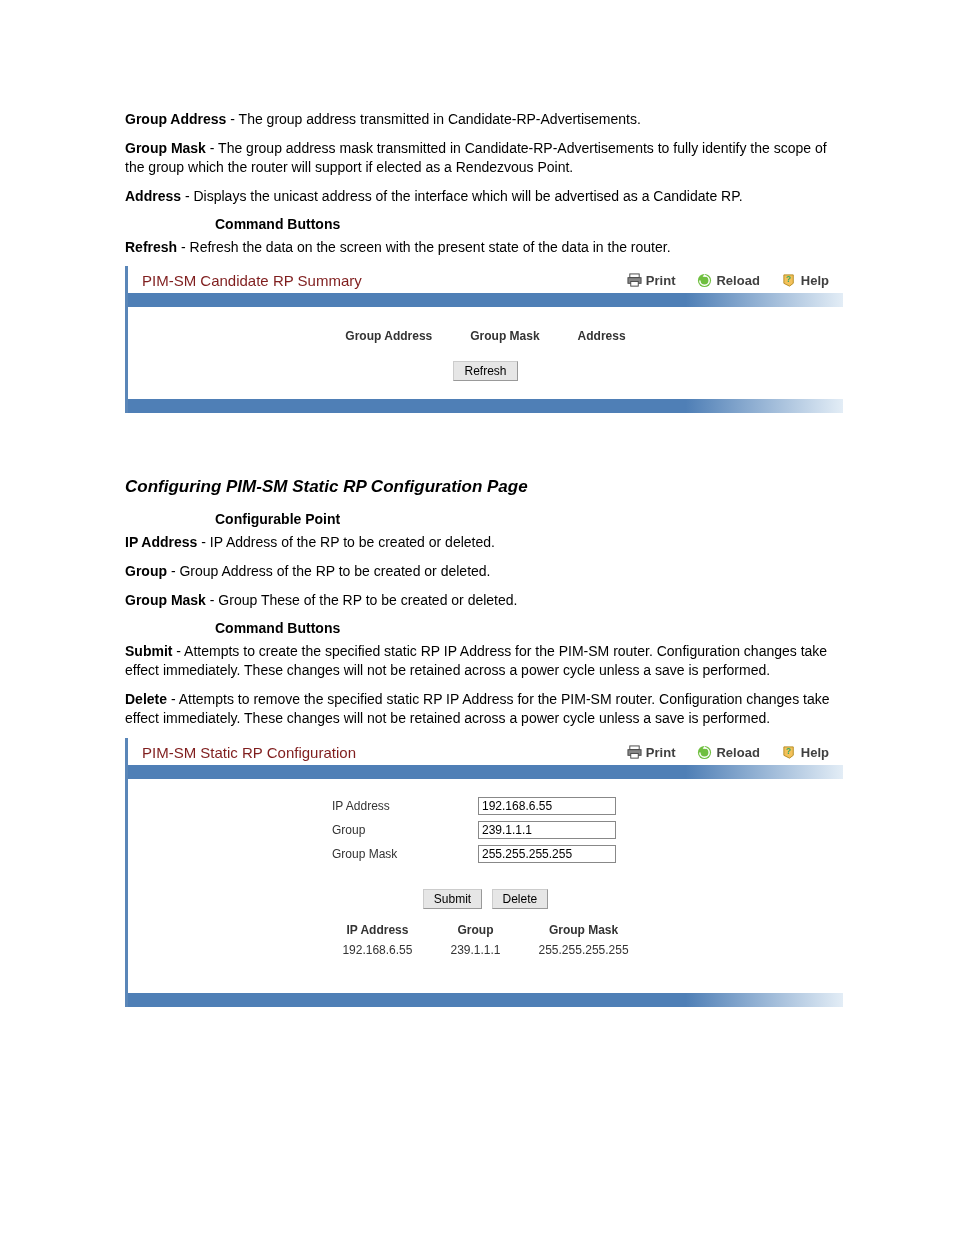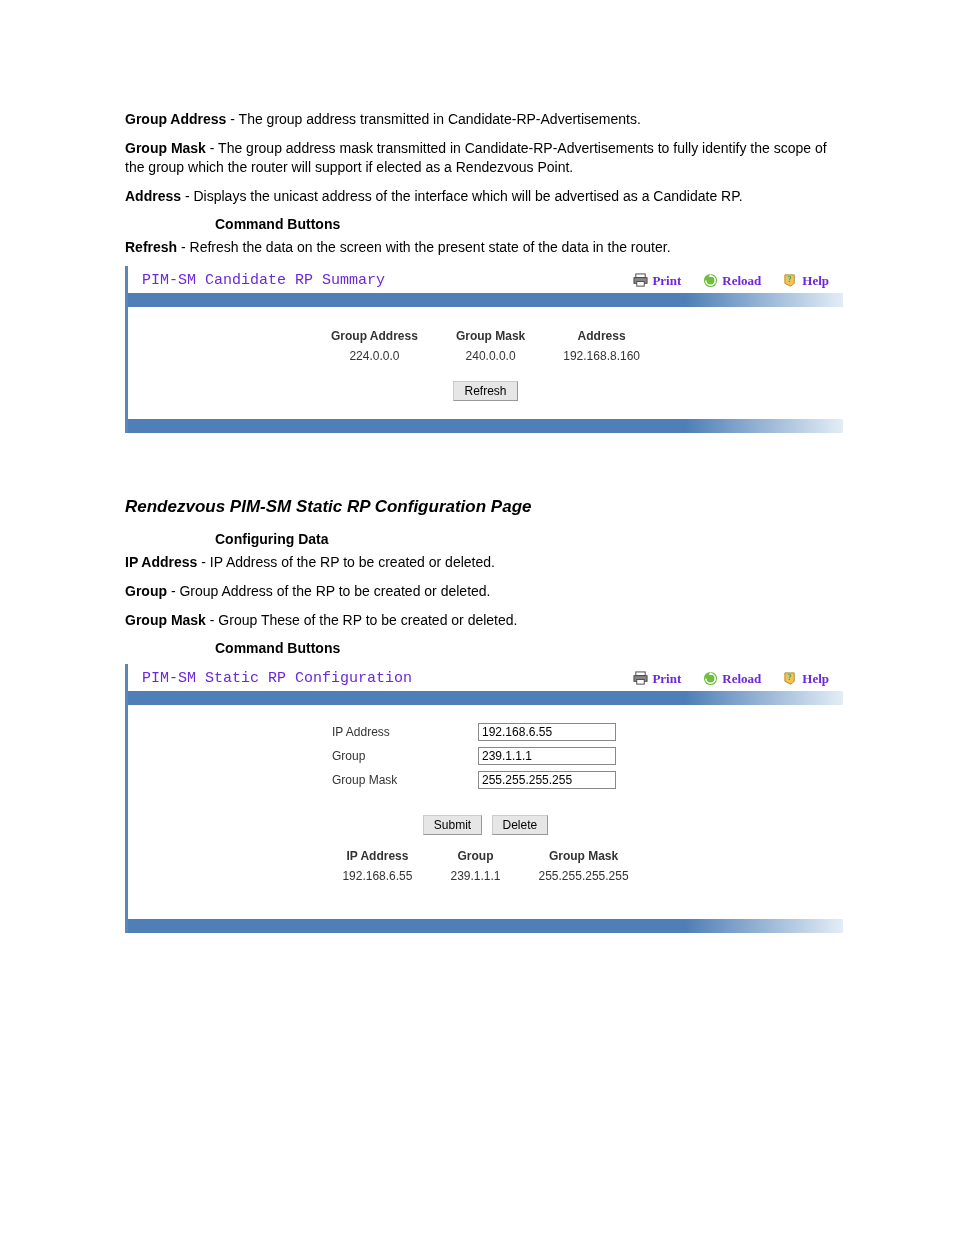--- a/index.html
+++ b/index.html
@@ -34,33 +34,32 @@
     margin: 8px 0 12px 0;
     background: #fff;
   }
   .panel-header {
     display: flex;
     align-items: center;
     padding: 6px 14px 4px 14px;
     font-size: 15px;
   }
   .panel-title {
-    color: #6d28d9;
-    font-family: Liberation Mono, monospace;
+    color: #7f1d1d;
+    font-family: Liberation Sans, sans-serif;
     font-weight: 500;
     flex: 1;
   }
   .hlinks {
     display: flex;
     gap: 22px;
     align-items: center;
     font-size: 13px;
     font-weight: bold;
-    color: #6d28d9;
-    font-family: Liberation Serif, serif;
+    color: #404040;
   }
   .hlink {
     display: flex;
     align-items: center;
     gap: 4px;
     cursor: pointer;
   }
   .hlink svg { width: 15px; height: 15px; display: block; }
   .blue-bar {
     height: 14px;
@@ -170,41 +169,38 @@
     </div>
     <div class="blue-bar"></div>
     <div class="panel-body">
       <table class="tbl1">
         <tbody>
             <tr>
           <th>Group Address</th>
           <th>Group Mask</th>
           <th>Address</th>
         </tr>
-        <tr>
-          <td>224.0.0.0</td>
-          <td>240.0.0.0</td>
-          <td>192.168.8.160</td>
-        </tr>
       </tbody>
         </table>
       <div class="btnrow">
         <button class="uibtn">Refresh</button>
       </div>
     </div>
     <div class="blue-bar"></div>
   </div>
 
-  <div class="section-title">Rendezvous PIM-SM Static RP Configuration Page</div>
-  <div class="subheading">Configuring Data</div>
+  <div class="section-title">Configuring PIM-SM Static RP Configuration Page</div>
+  <div class="subheading">Configurable Point</div>
   <p><span class="bold">IP Address</span><span> - IP Address of the RP to be created or deleted.</span></p>
   <p><span class="bold">Group</span><span> - Group Address of the RP to be created or deleted.</span></p>
   <p><span class="bold">Group Mask</span><span> - Group These of the RP to be created or deleted.</span></p>
 
   <div class="subheading">Command Buttons</div>
+  <p><span class="bold">Submit</span><span> - Attempts to create the specified static RP IP Address for the PIM-SM router. Configuration changes take effect immediately. These changes will not be retained across a power cycle unless a save is performed.</span></p>
+  <p><span class="bold">Delete</span><span> - Attempts to remove the specified static RP IP Address for the PIM-SM router. Configuration changes take effect immediately. These changes will not be retained across a power cycle unless a save is performed.</span></p>
 
   <div class="panel">
     <div class="panel-header">
       <div class="panel-title">PIM-SM Static RP Configuration</div>
       <div class="hlinks">
         <div class="hlink">
           <span>
               <svg viewBox="0 0 16 16">
                 <rect x="3" y="1" width="10" height="4" fill="none" stroke="#444"></rect>
                 <rect x="1" y="5" width="14" height="6" fill="#888" stroke="#444"></rect>

